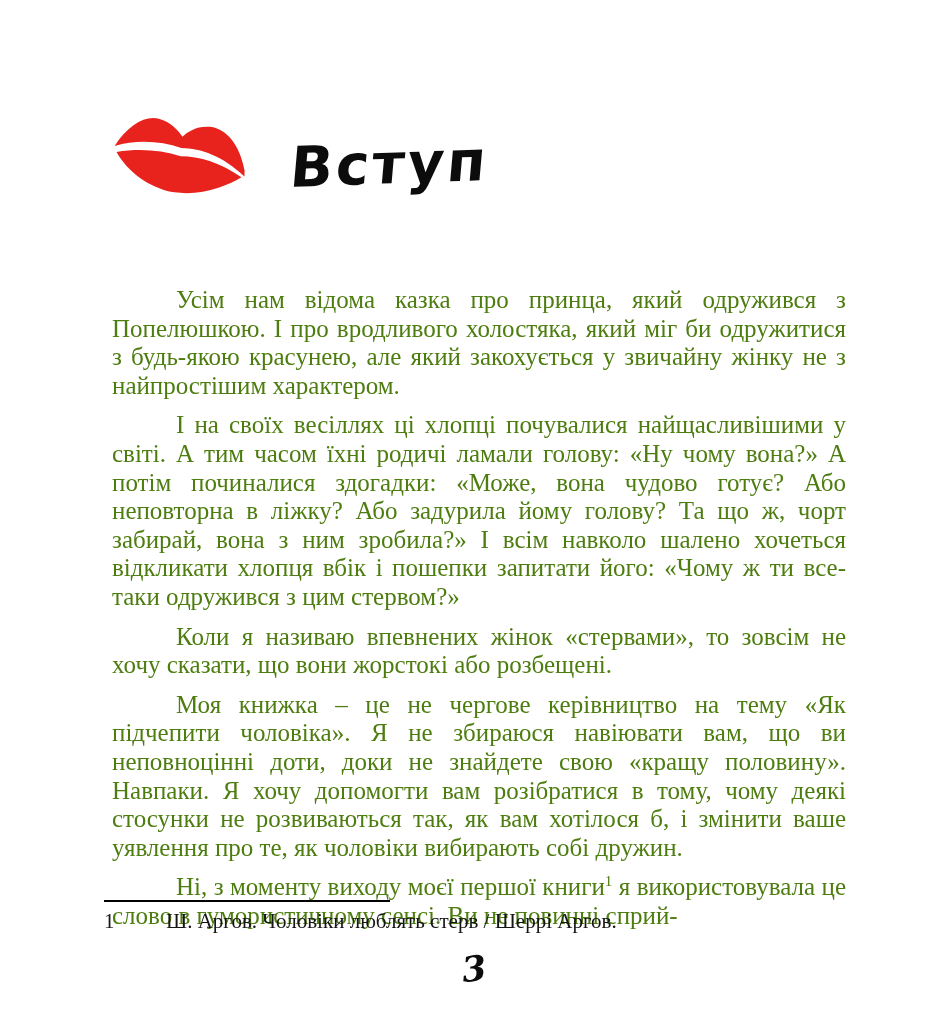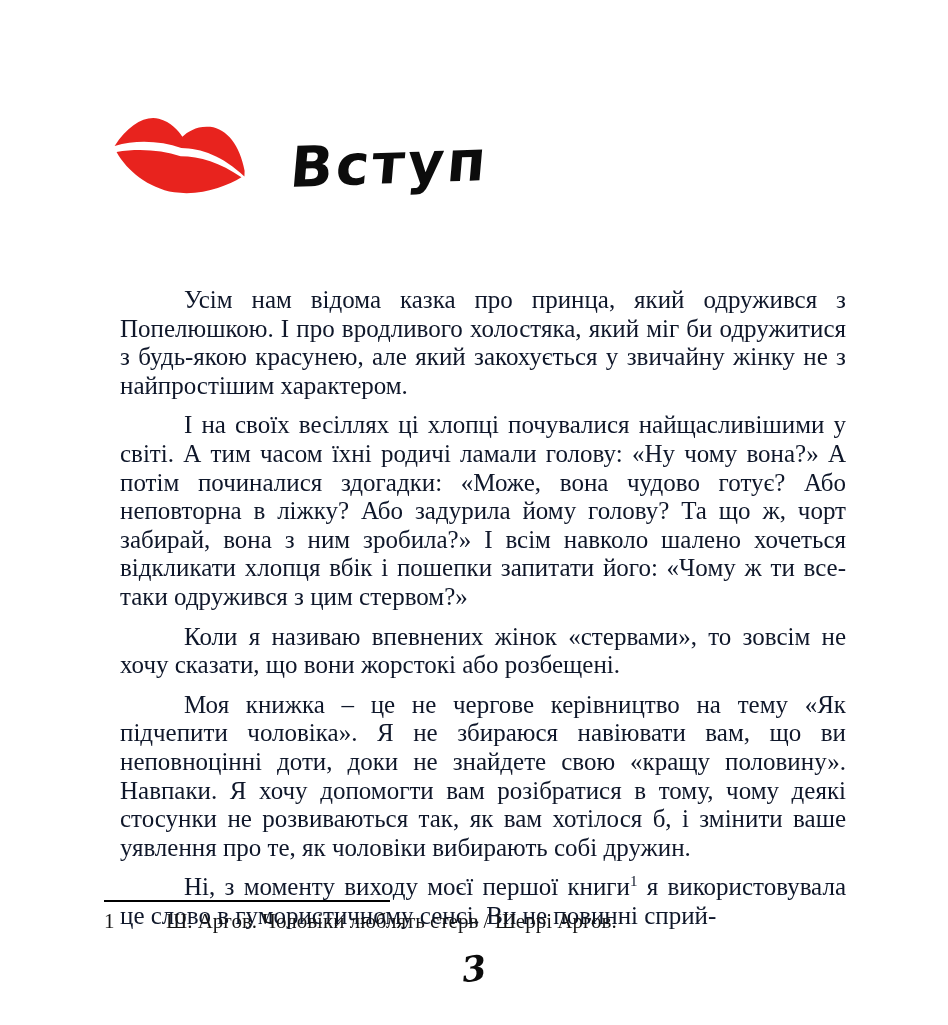--- a/index.html
+++ b/index.html
@@ -43,26 +43,26 @@
   }
 
   
   .body-text {
     position: absolute;
     left: 104px;
     top: 286px;
     width: 742px;
   }
   .body-text p {
-    margin: 0 0 11px 16px;
+    margin: 0 0 11px 8px;
     font-size: 25px;
     line-height: 28.6px;
     text-align: justify;
     text-indent: 64px;
-    color: #0f172a;
+    color: #4d7c0f;
   }
   .body-text sup {
     font-size: 15px;
     line-height: 0;
     vertical-align: super;
   }
 
   
   .footnote-rule {
     position: absolute;

